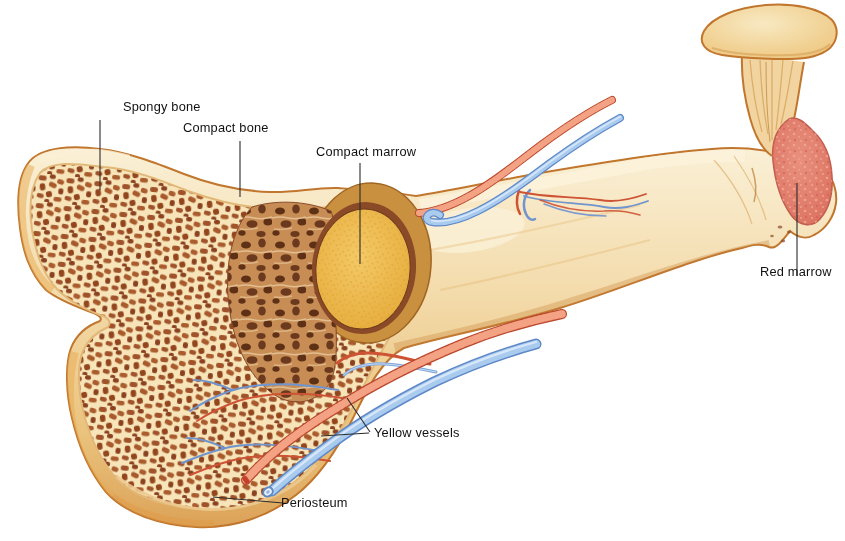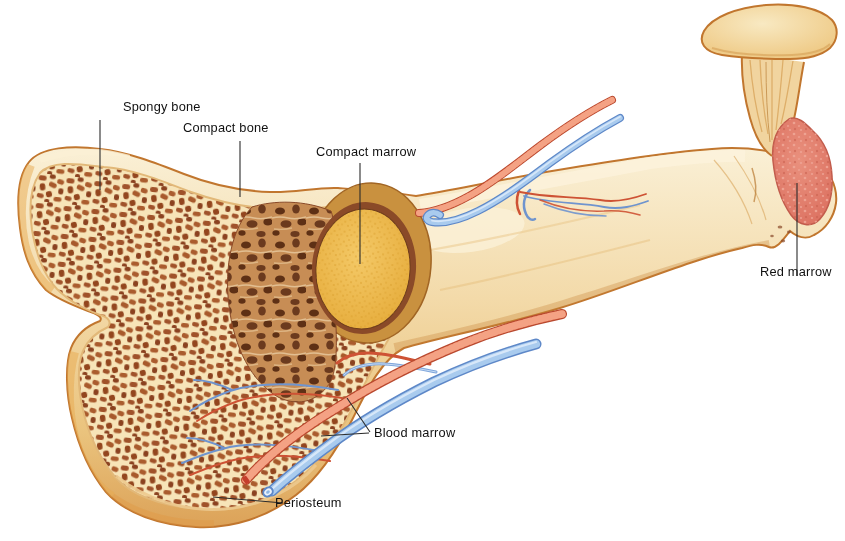--- a/index.html
+++ b/index.html
@@ -6,21 +6,21 @@
   .stage{position:relative;width:845px;height:541px;background:#fff;overflow:hidden;
          font-family:"Liberation Sans",sans-serif;}
   .stage svg{position:absolute;left:0;top:0;}
   .lbl{position:absolute;font-size:12.8px;font-weight:500;color:#111;white-space:nowrap;
        letter-spacing:.2px;}
   .lbl-spongy{left:76px;top:99px;margin-left:47px;}
   .lbl-compact{left:183px;top:120px;}
   .lbl-yellow{left:316px;top:144px;}
   .lbl-red{left:760px;top:264px;}
   .lbl-blood{left:374px;top:425px;}
-  .lbl-periosteum{left:275px;top:495px;}
+  .lbl-periosteum{left:281px;top:495px;}
 </style>
 </head>
 <body>
 
 <div class="stage">
 <svg width="845" height="541" viewBox="0 0 845 541">
   <defs>
     <linearGradient id="gBone" x1="0" y1="0" x2="0" y2="1">
       <stop offset="0" stop-color="#FAF0D6"></stop>
       <stop offset=".4" stop-color="#F3DAA9"></stop>
@@ -221,15 +221,15 @@
     <path d="M 347,398 L 370,432"></path>
     <path d="M 321,436 L 369,433"></path>
     <path d="M 213,497 L 283,503"></path>
   </g>
 </svg>
 
 <div class="lbl lbl-spongy">Spongy bone</div>
 <div class="lbl lbl-compact">Compact bone</div>
 <div class="lbl lbl-yellow">Compact marrow</div>
 <div class="lbl lbl-red">Red marrow</div>
-<div class="lbl lbl-blood">Blood marrow</div>
+<div class="lbl lbl-blood">Yellow vessels</div>
 <div class="lbl lbl-periosteum">Periosteum</div>
 </div>
 
 </body></html>

